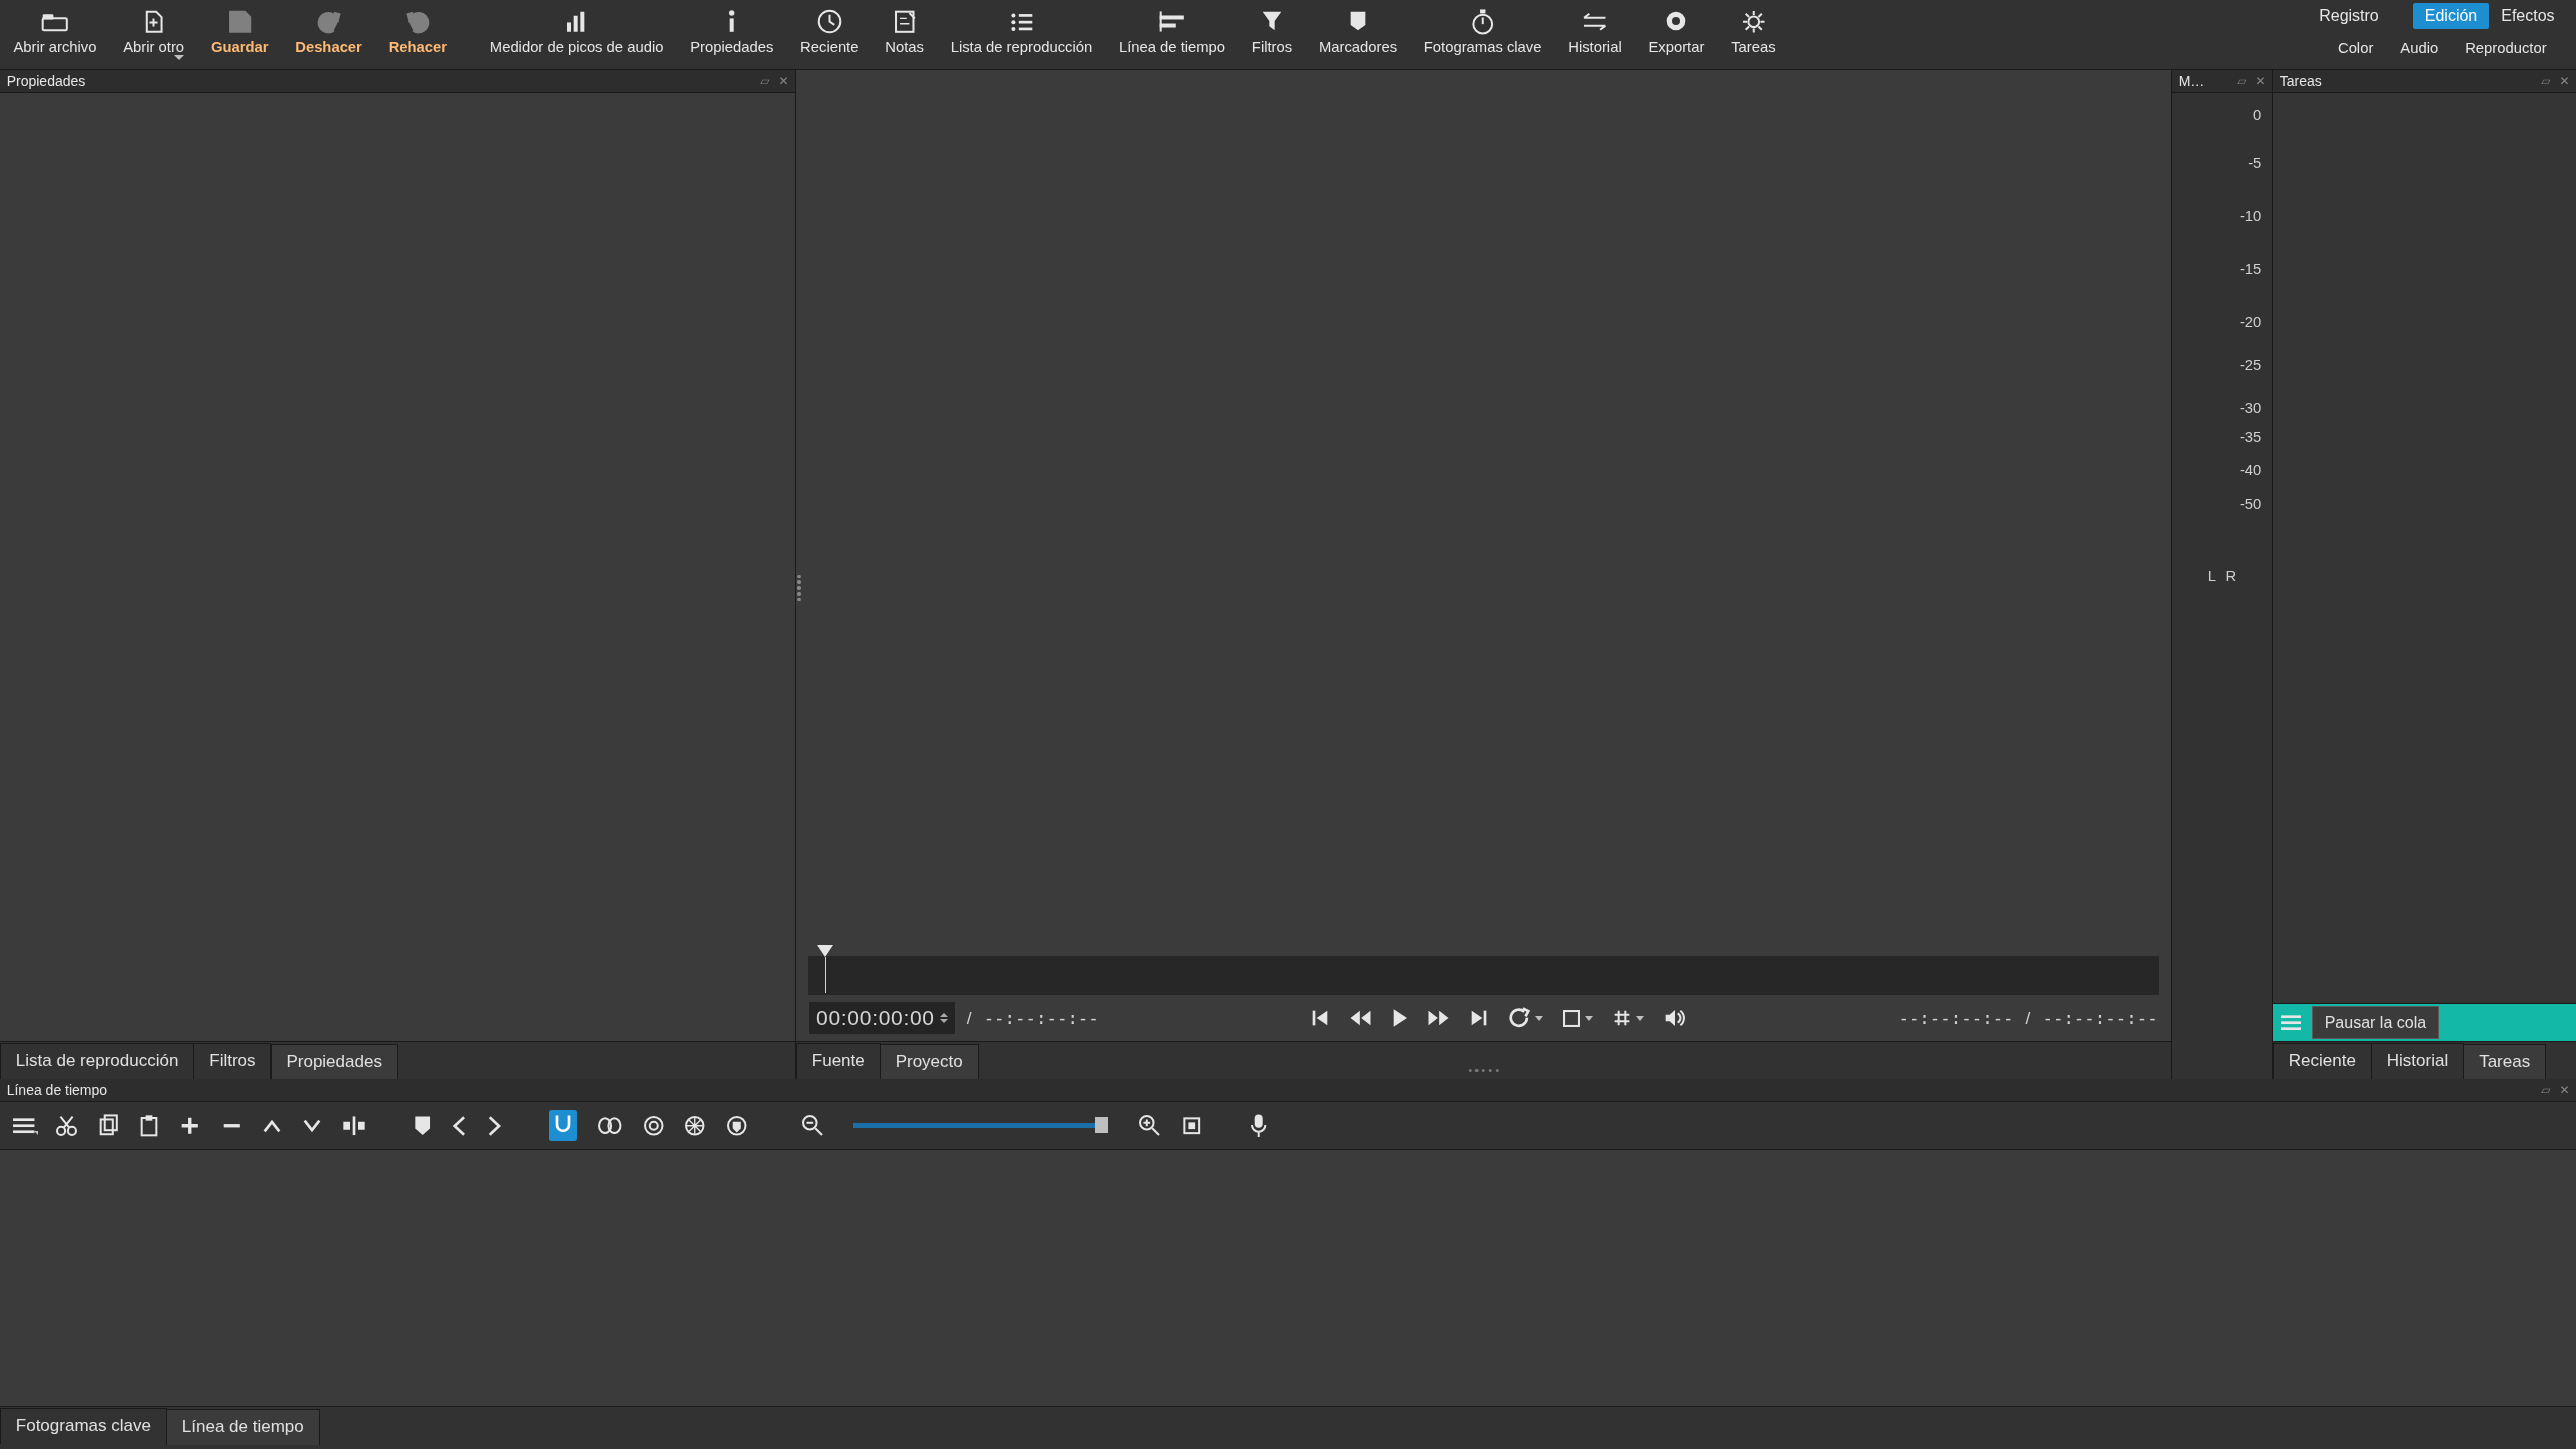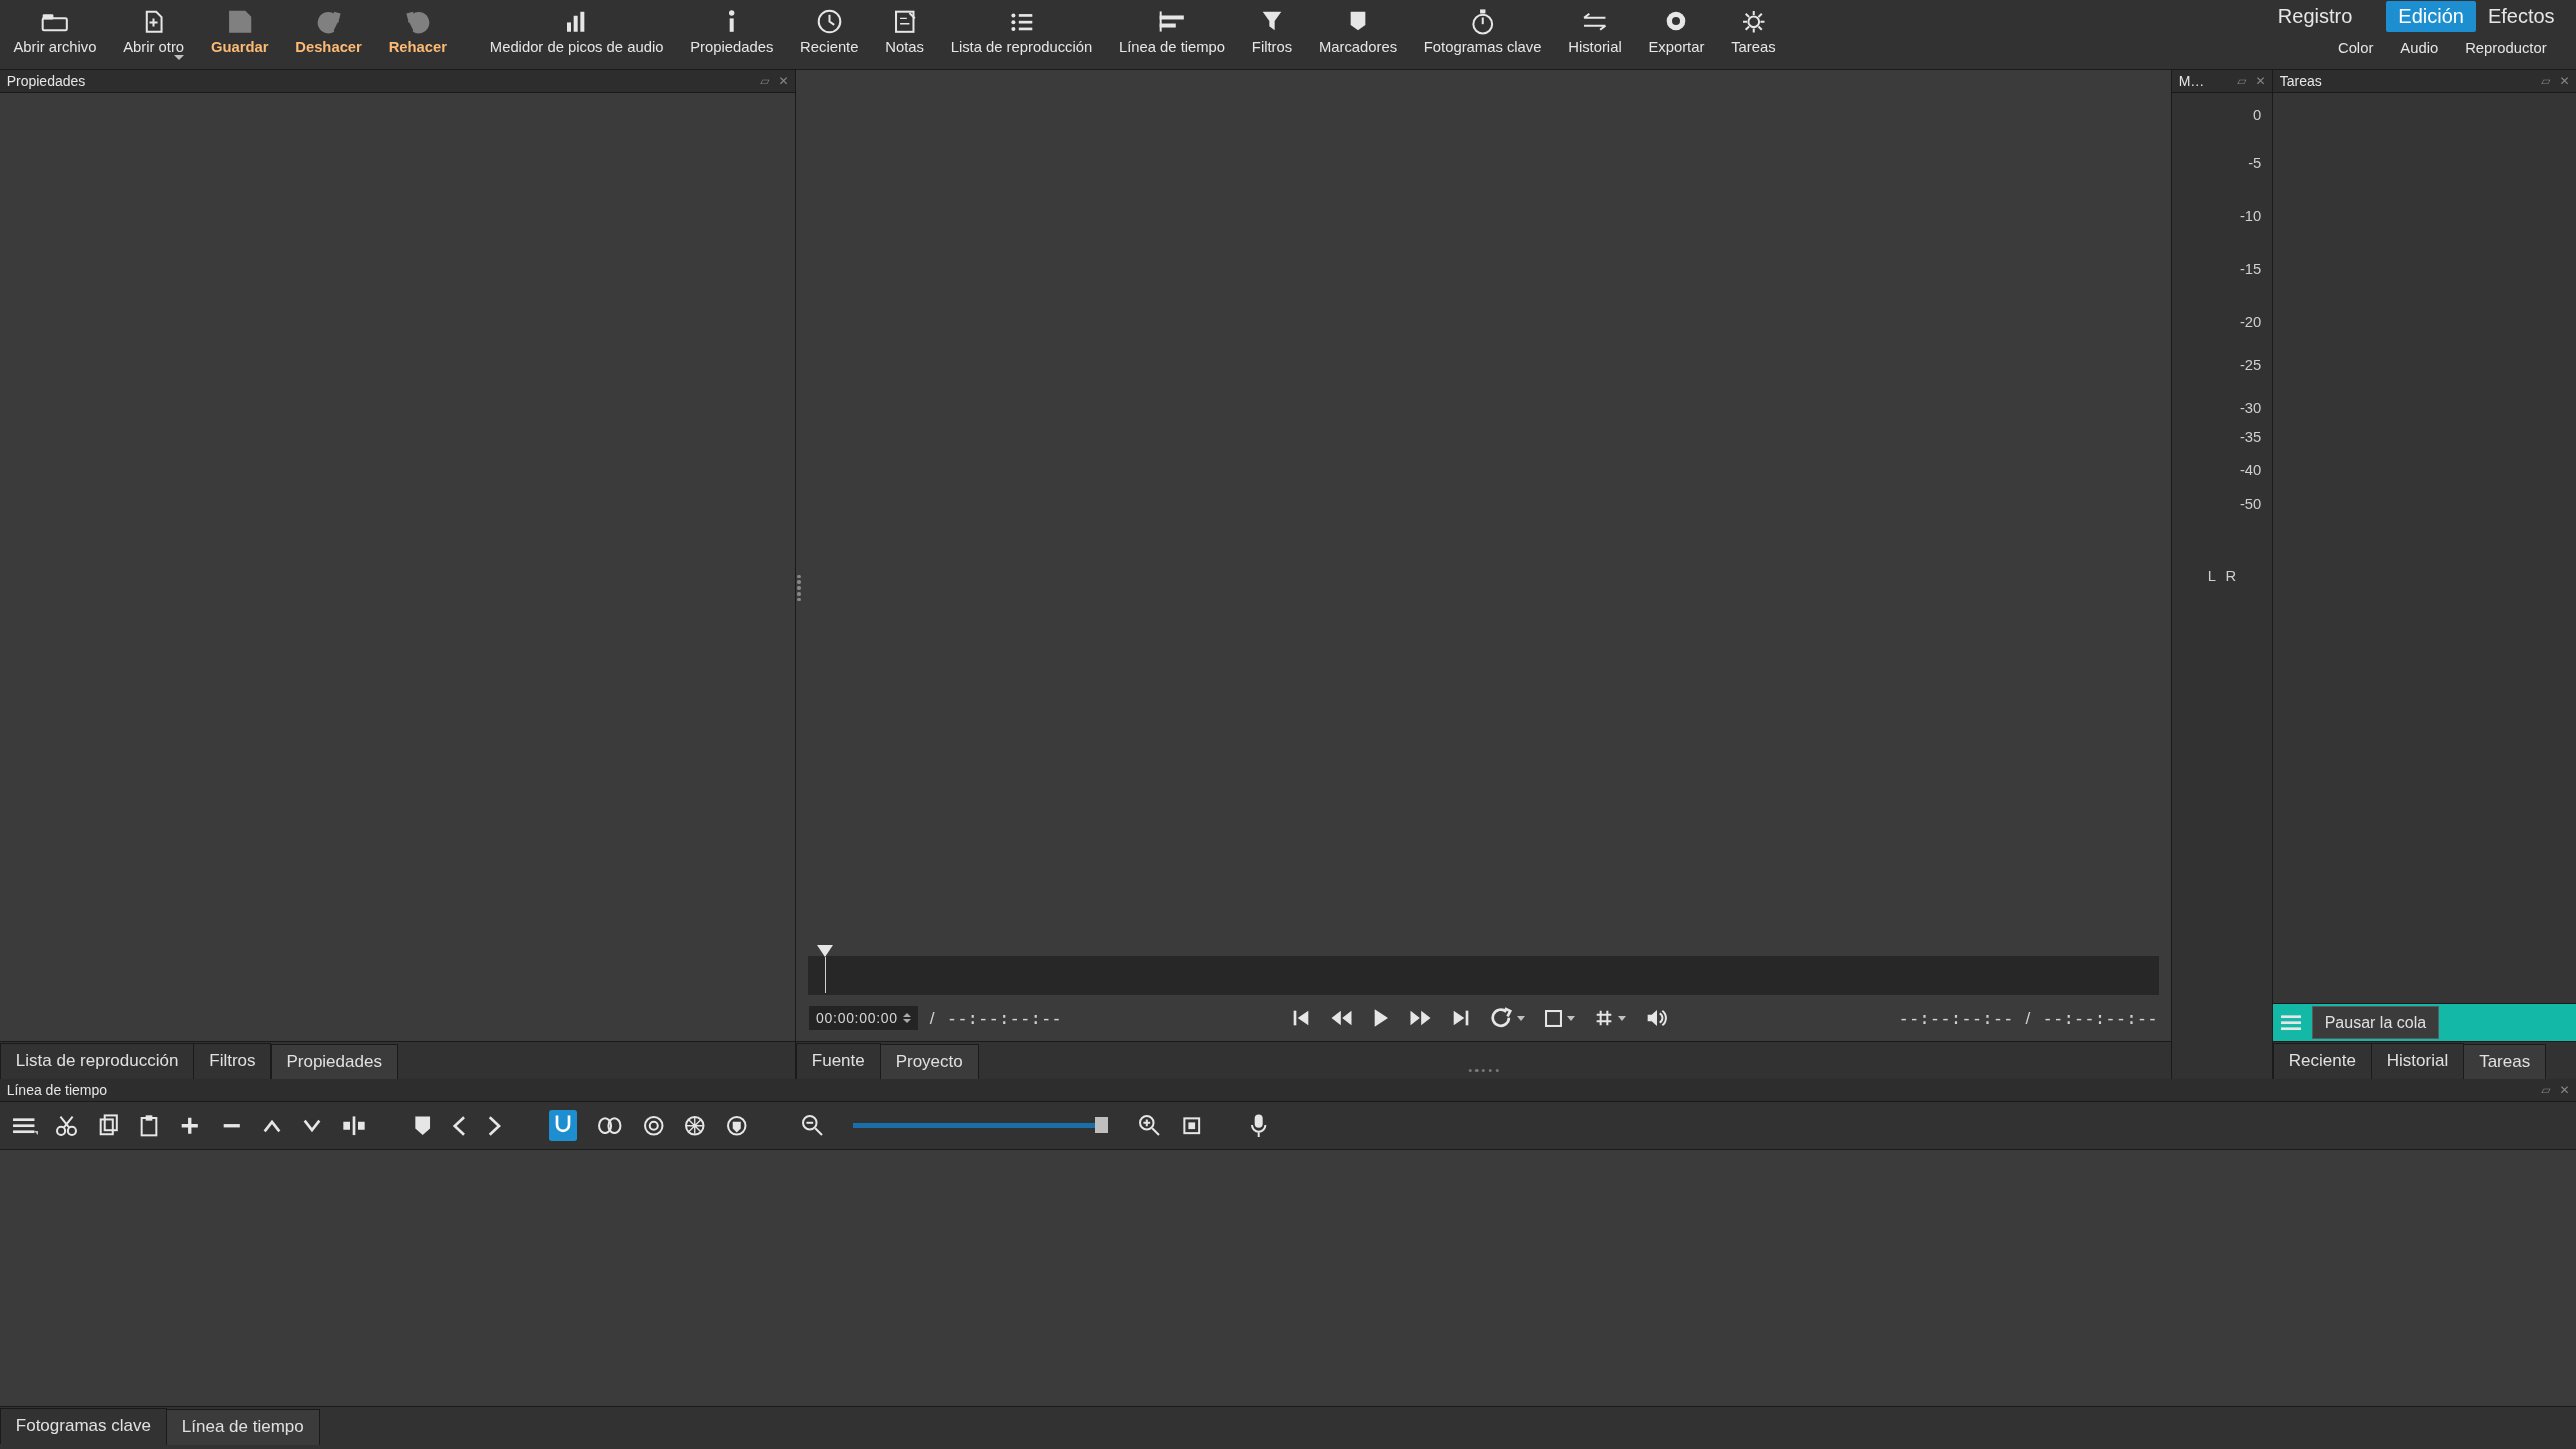--- a/index.html
+++ b/index.html
@@ -10,21 +10,21 @@
 #tb-left { display:flex; align-items:flex-start; gap:0; }
 .tb-btn { display:flex; flex-direction:column; align-items:center; justify-content:flex-end; padding:6.7px 13.4px 2.7px; cursor:pointer; }
 .tb-btn .ic { height:29.5px; display:flex; align-items:center; justify-content:center; }
 .tb-btn .lb { font-size:14.8px; color:#e6e6e6; margin-top:2.7px; }
 .tb-btn.dis .lb { color:#fdba74;font-weight:bold; }
 .tb-btn.dis svg * { stroke:#808080!important; fill:#808080!important; }
 .tb-sep { width:16px; }
 .tb-tri { width:0;height:0;border-left:5.4px solid transparent;border-right:5.4px solid transparent;border-top:5.4px solid #c0c0c0; margin-left:1.3px; align-self:flex-end; margin-bottom:5.4px;}
 #tb-right { margin-left:auto; display:flex; flex-direction:column; padding-right:9.4px; }
 #layout-tabs { display:flex; gap:0; height:32px; align-items:center; justify-content:flex-end; }
-.lt-tab { padding:4px 12px; font-size:20px; color:#e6e6e6; cursor:pointer; border-radius:2px; }
+.lt-tab { padding:4px 12px; font-size:16px; color:#e6e6e6; cursor:pointer; border-radius:2px; }
 .lt-tab.active { background:#1d8fd0; color:#fff;margin-left:22px; }
 #extra-tabs { display:flex; gap:27px; height:32px; align-items:center; justify-content:flex-end; padding-right:20px;}
 .et-tab { font-size:14.8px; color:#e6e6e6; cursor:pointer; }
 
 
 .panel-title { height:23px; background:#2d2d2d; border-bottom:0.7px solid #1a1a1a; display:flex; align-items:center; padding:0 6.7px; font-size:14px; color:#e6e6e6; position:relative;}
 .panel-title .win-icons { position:absolute; right:4px; top:4px; display:flex; gap:4px; }
 .win-icons span { width:14.8px; height:14.8px; display:flex; align-items:center; justify-content:center; font-size:12px; color:#888; cursor:pointer;}
 
 
@@ -37,21 +37,21 @@
 
 
 #player { flex:1; background:#3b3b3b; display:flex; flex-direction:column; position:relative;}
 #player .splitter-dots { position:absolute; left:1.3px; top:50%; width:5.4px; height:27px; display:flex; flex-direction:column; justify-content:space-between;}
 #player .splitter-dots i{width:3.4px;height:3.4px;background:#888;border-radius:50%;}
 #viewer { flex:1; background:#3b3b3b; }
 #scrub { height:39px; background:#272727; margin:0 12px; position:relative; display:flex; align-items:center;}
 #scrub .marker { position:absolute; left:9.4px; top:-10.7px; width:0;height:0;border-left:8px solid transparent;border-right:8px solid transparent;border-top:12px solid #e6e6e6;}
 #scrub .needle { position:absolute; left:17px; top:1.3px; width:1.3px; height:36px; background:#d0d0d0;}
 #transport { height:46px; display:flex; align-items:center; padding:0 13.4px; gap:12px;}
-.tc-box { background:#242424; padding:4px 6.7px; font-family:monospace; font-size:14px; color:#d6d6d6; letter-spacing:0.7px; display:flex; align-items:center;}
+.tc-box { background:#242424; padding:4px 6.7px; font-family:monospace; font-size:21px; color:#d6d6d6; letter-spacing:0.7px; display:flex; align-items:center;}
 .tc-spin { display:flex; flex-direction:column; margin-left:5.4px; gap:2px;}
 .tc-spin i{width:0;height:0;border-left:4.7px solid transparent;border-right:4.7px solid transparent;}
 .tc-spin .u{border-bottom:4.7px solid #aaa;}
 .tc-spin .d{border-top:4.7px solid #aaa;}
 .sep-slash { font-size:17.4px; color:#d0d0d0; }
 .tc-dash { font-family:monospace; font-size:17.4px; color:#d0d0d0;}
 #tctrls { display:flex; gap:19px; align-items:center; margin:0 auto;}
 .tbtn { cursor:pointer; display:flex; align-items:center;}
 .dd-caret{width:0;height:0;border-left:4.7px solid transparent;border-right:4.7px solid transparent;border-top:5.4px solid #c0c0c0;margin-left:4px;}
 #player-tabs { height:38px; background:#323232; display:flex; align-items:flex-end; border-top:0.7px solid #1a1a1a; position:relative;}

